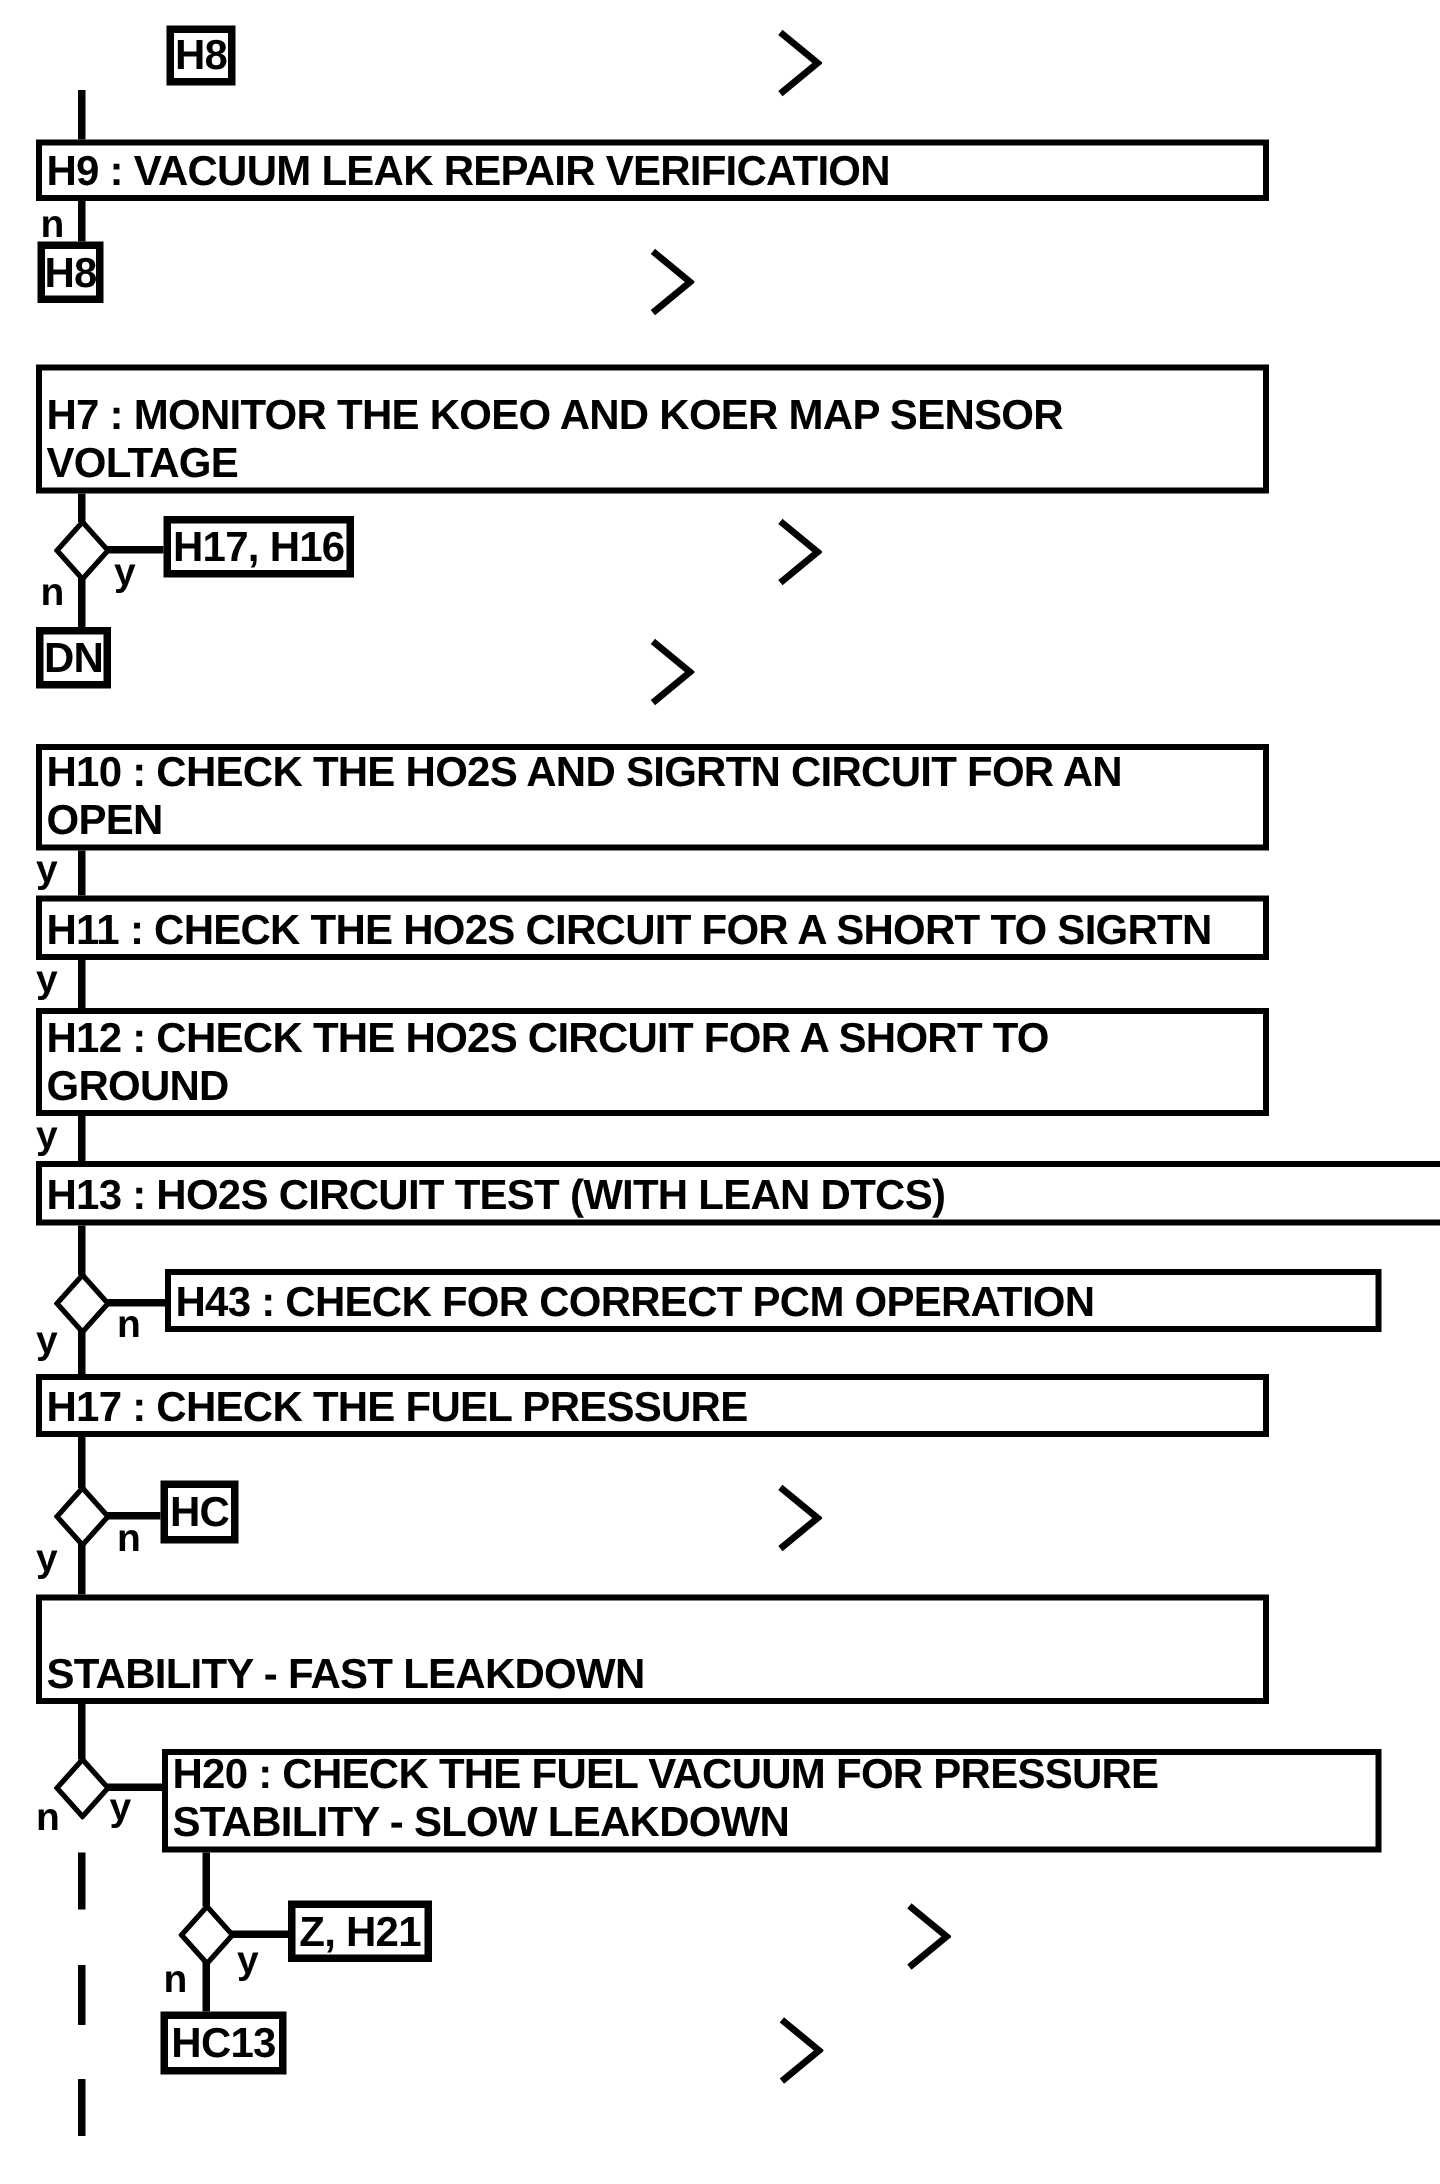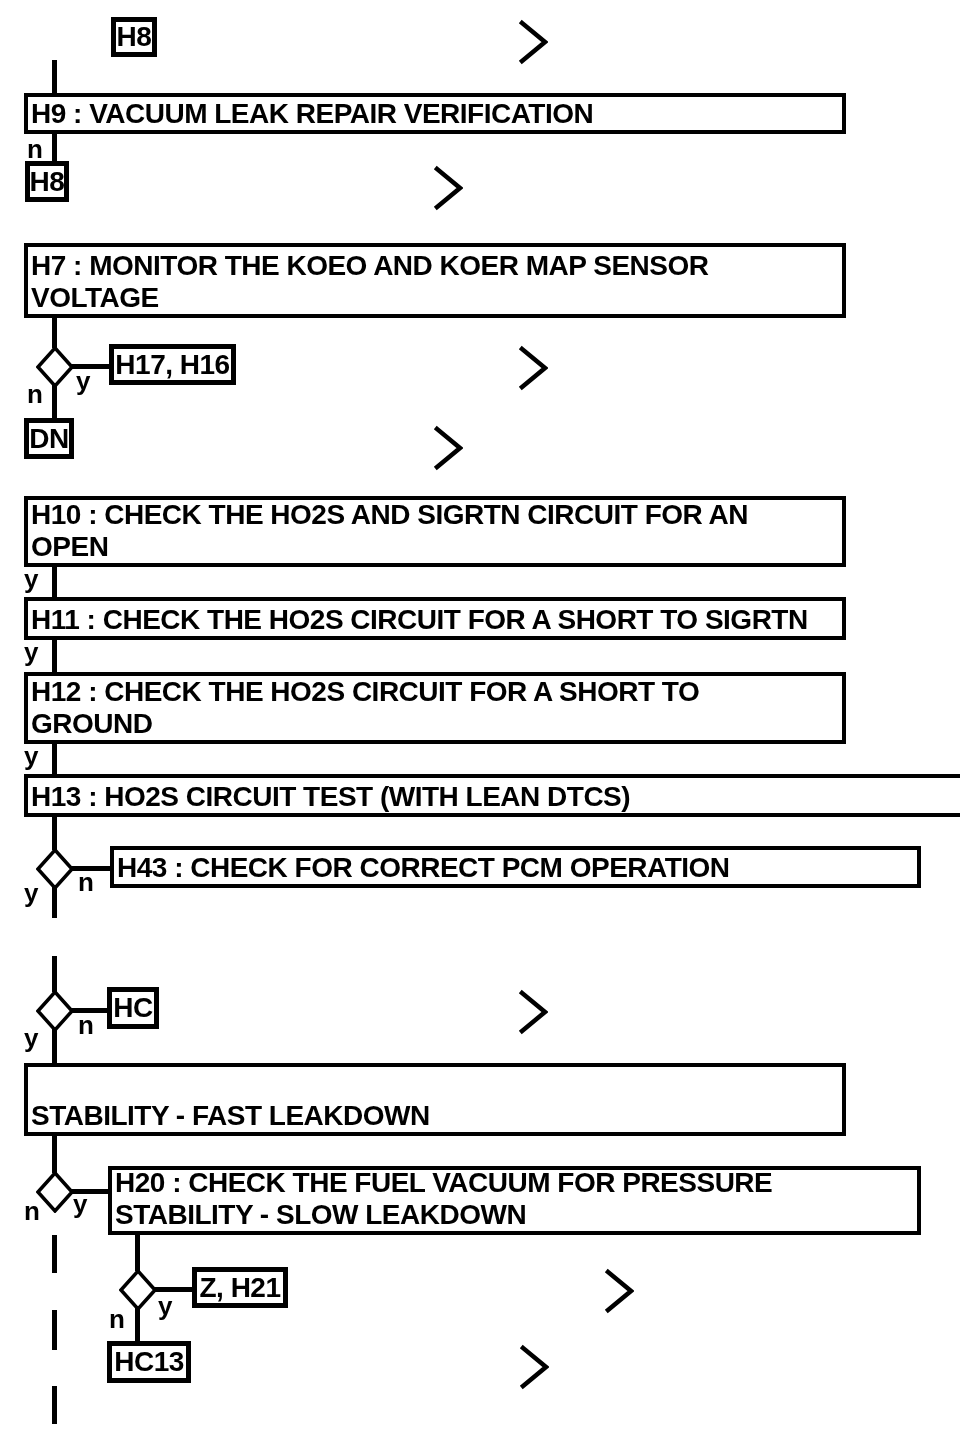--- a/index.html
+++ b/index.html
@@ -113,40 +113,43 @@
   <div class="ref" style="left:192px;top:1267px;width:96px;height:41px;">
     <span>Z, H21</span>
   </div>
   <div class="ref" style="left:107px;top:1341px;width:84px;height:42px;text-align:right;">
     <span>HC13</span>
   </div>
 
   <div class="step" style="left:24px;top:93px;width:822px;height:41px;">
     <span>H9 : VACUUM LEAK REPAIR VERIFICATION</span>
   </div>
-  <div class="step" style="left:24px;top:243px;width:822px;height:75px;">
+  <div class="step" style="left:24px;top:243px;width:822px;height:86px;">
     <span>H7 : MONITOR THE KOEO AND KOER MAP SENSOR</span>
     <span>VOLTAGE</span>
   </div>
   <div class="step" style="left:24px;top:496px;width:822px;height:71px;">
     <span>H10 : CHECK THE HO2S AND SIGRTN CIRCUIT FOR AN</span>
     <span>OPEN</span>
   </div>
   <div class="step" style="left:24px;top:597px;width:822px;height:43px;">
     <span>H11 : CHECK THE HO2S CIRCUIT FOR A SHORT TO SIGRTN</span>
   </div>
   <div class="step" style="left:24px;top:672px;width:822px;height:72px;">
     <span>H12 : CHECK THE HO2S CIRCUIT FOR A SHORT TO</span>
     <span>GROUND</span>
   </div>
   <div class="step" style="left:24px;top:774px;width:950px;height:43px;">
     <span>H13 : HO2S CIRCUIT TEST (WITH LEAN DTCS)</span>
   </div>
   <div class="step" style="left:110px;top:846px;width:811px;height:42px;">
     <span>H43 : CHECK FOR CORRECT PCM OPERATION</span>
+  </div>
+  <div class="step" style="left:24px;top:916px;width:822px;height:42px;">
+    <span>H17 : CHECK THE FUEL PRESSURE</span>
   </div>
   <div class="step" style="left:24px;top:1063px;width:822px;height:73px;">
     <span>STABILITY - FAST LEAKDOWN</span>
   </div>
   <div class="step" style="left:108px;top:1166px;width:813px;height:69px;">
     <span>H20 : CHECK THE FUEL VACUUM FOR PRESSURE</span>
     <span>STABILITY - SLOW LEAKDOWN</span>
   </div>
 
   <div class="yn" style="left:27px;top:136px;">n</div>

